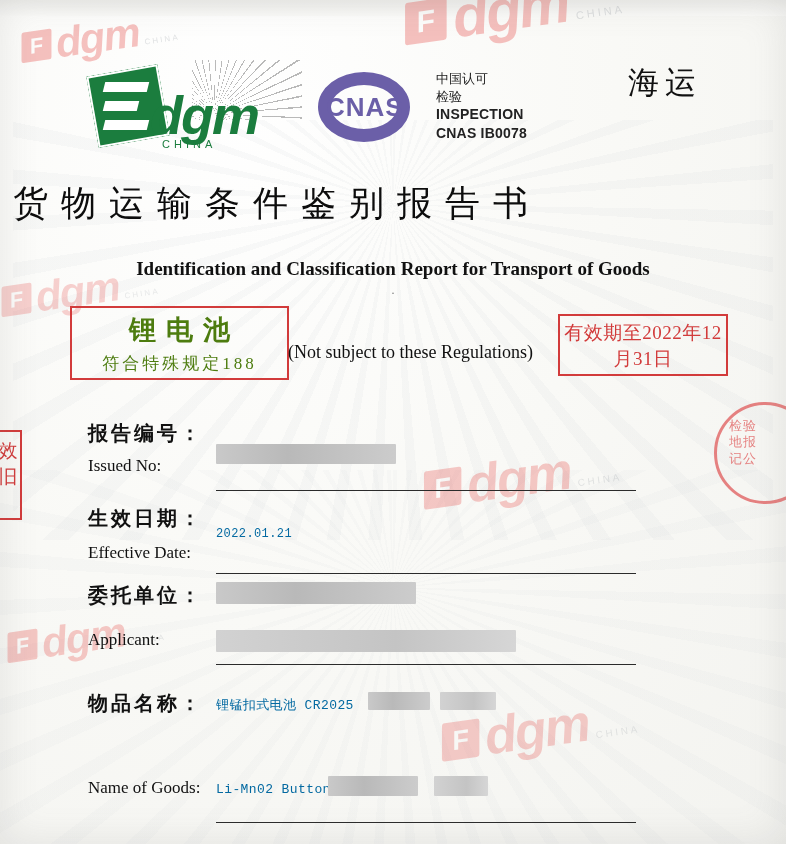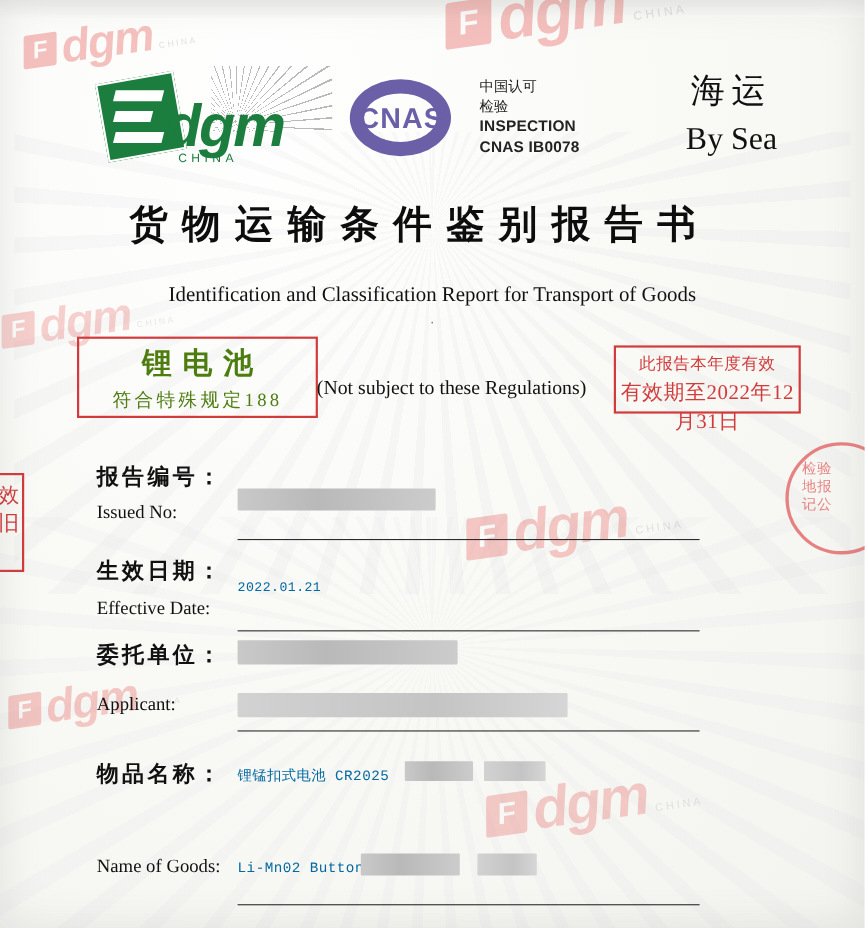--- a/index.html
+++ b/index.html
@@ -223,36 +223,37 @@
     font-size: 29px;
     color: #111;
     margin-top: 6px;
   }
 
   
   .title-cn {
     position: absolute;
     left: 0; top: 180px;
     width: 750px;
-    text-align: center;
-    font-family: "Liberation Serif", serif;
-    font-weight: 700;
+    text-align: left;
+    font-family: "Liberation Serif", serif;
+    font-weight: 400;
     font-size: 35px;
     letter-spacing: 13px;
     text-indent: 13px;
     color: #0d0d0d;
   }
   .title-en {
     position: absolute;
     left: 0; top: 258px;
     width: 786px;
     text-align: center;
     font-family: "Liberation Serif", serif;
     font-size: 19px;
     color: #111;
+    font-weight: bold;
   }
   .title-dot {
     position: absolute;
     left: 0; top: 286px;
     width: 786px;
     text-align: center;
     font-size: 12px;
     color: #777;
   }
 
@@ -481,34 +482,32 @@
     <div class="cnas-lines">
       <div>中国认可</div>
       <div>检验</div>
       <div class="b">INSPECTION</div>
       <div class="b">CNAS IB0078</div>
     </div>
   </div>
 
   <div class="bysea">
     <div class="cn">海运</div>
-    <div class="en">By Sea</div>
   </div>
 
   <div class="title-cn">货物运输条件鉴别报告书</div>
   <div class="title-en">Identification and Classification Report for Transport of Goods</div>
   <div class="title-dot">·</div>
 
   <div class="stamp-left">
     <div class="l1">锂电池</div>
     <div class="l2">符合特殊规定188</div>
   </div>
 
   <div class="stamp-right">
-    <div class="l1">此报告本年度有效</div>
     <div class="l2">有效期至2022年12月31日</div>
   </div>
 
   <div class="stamp-edge">效旧</div>
 
   <div class="seal-round">
     <div class="txt">检验地报记公</div>
   </div>
 
   <div class="notsubject">

